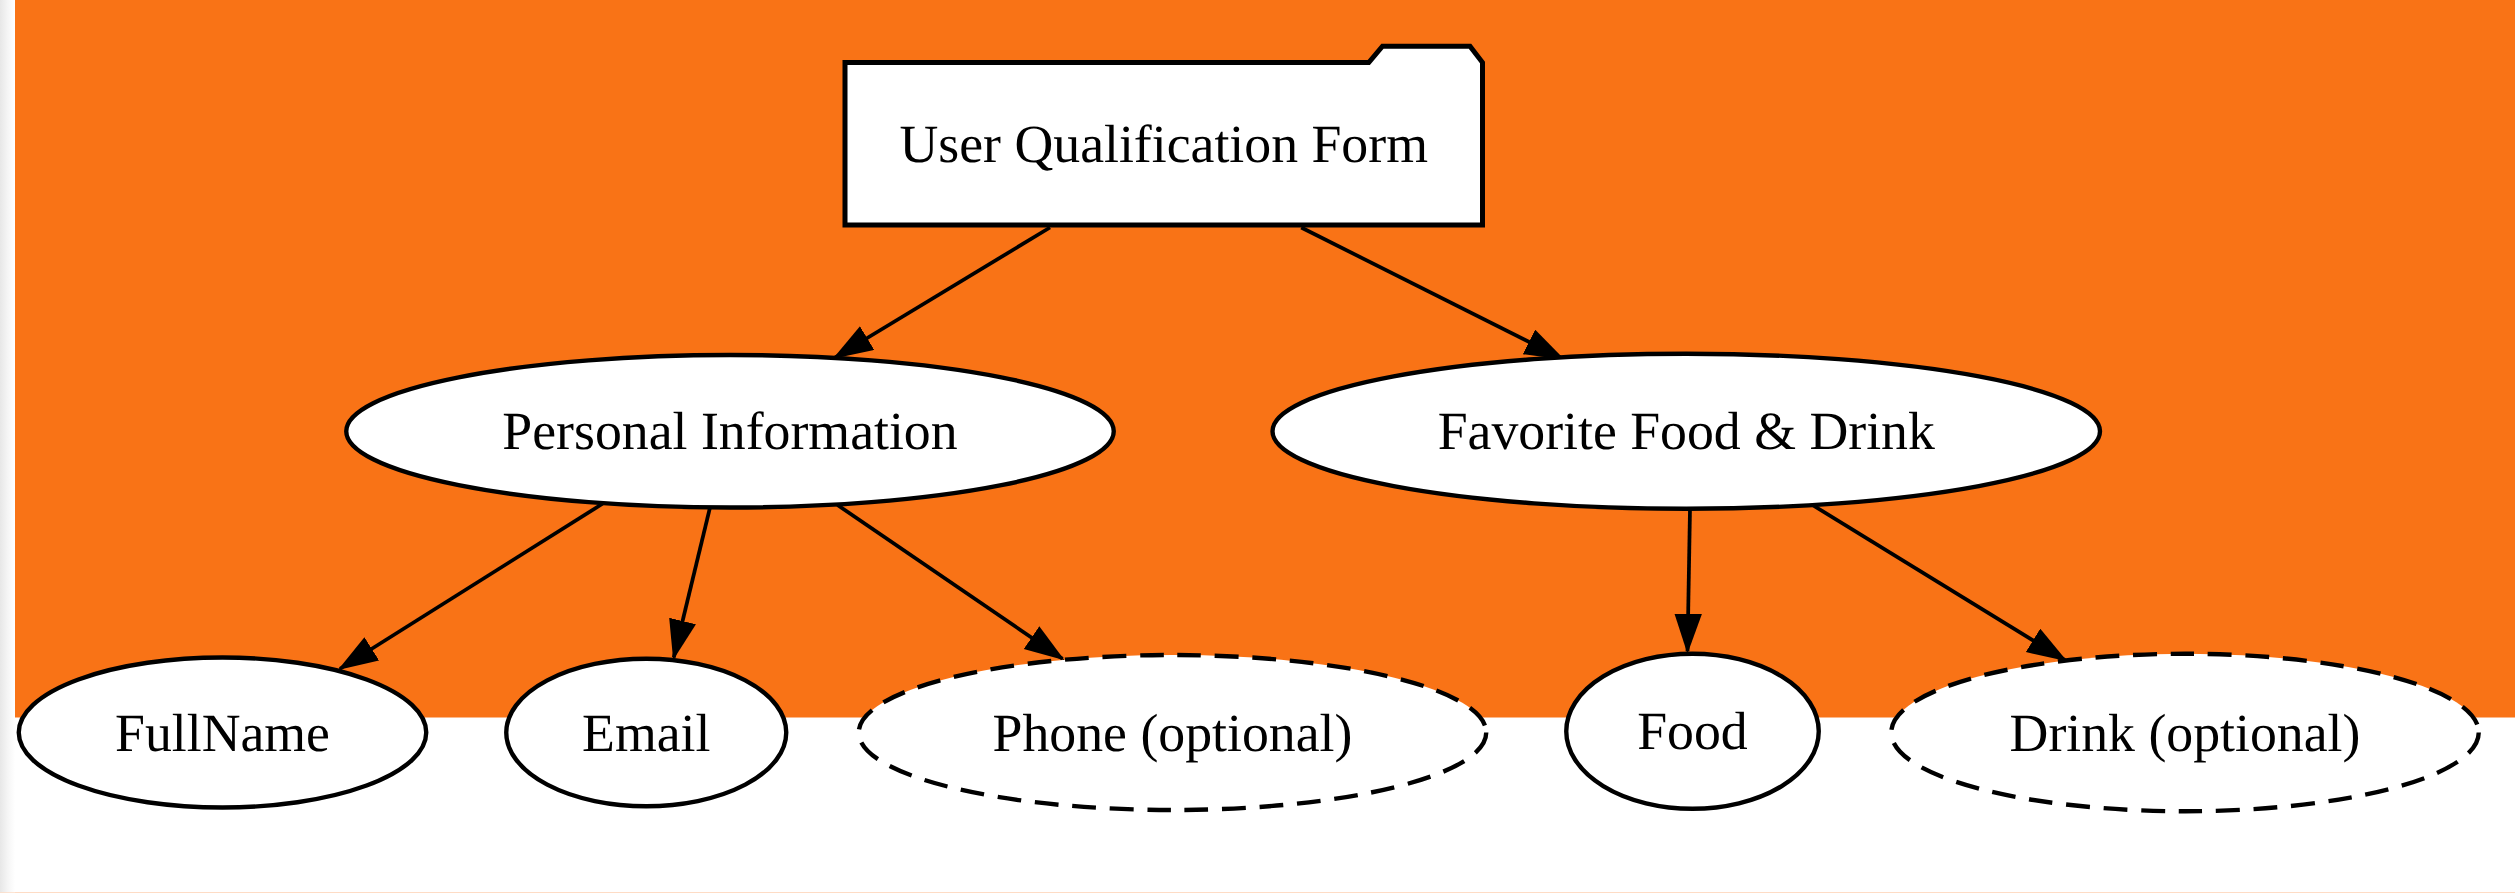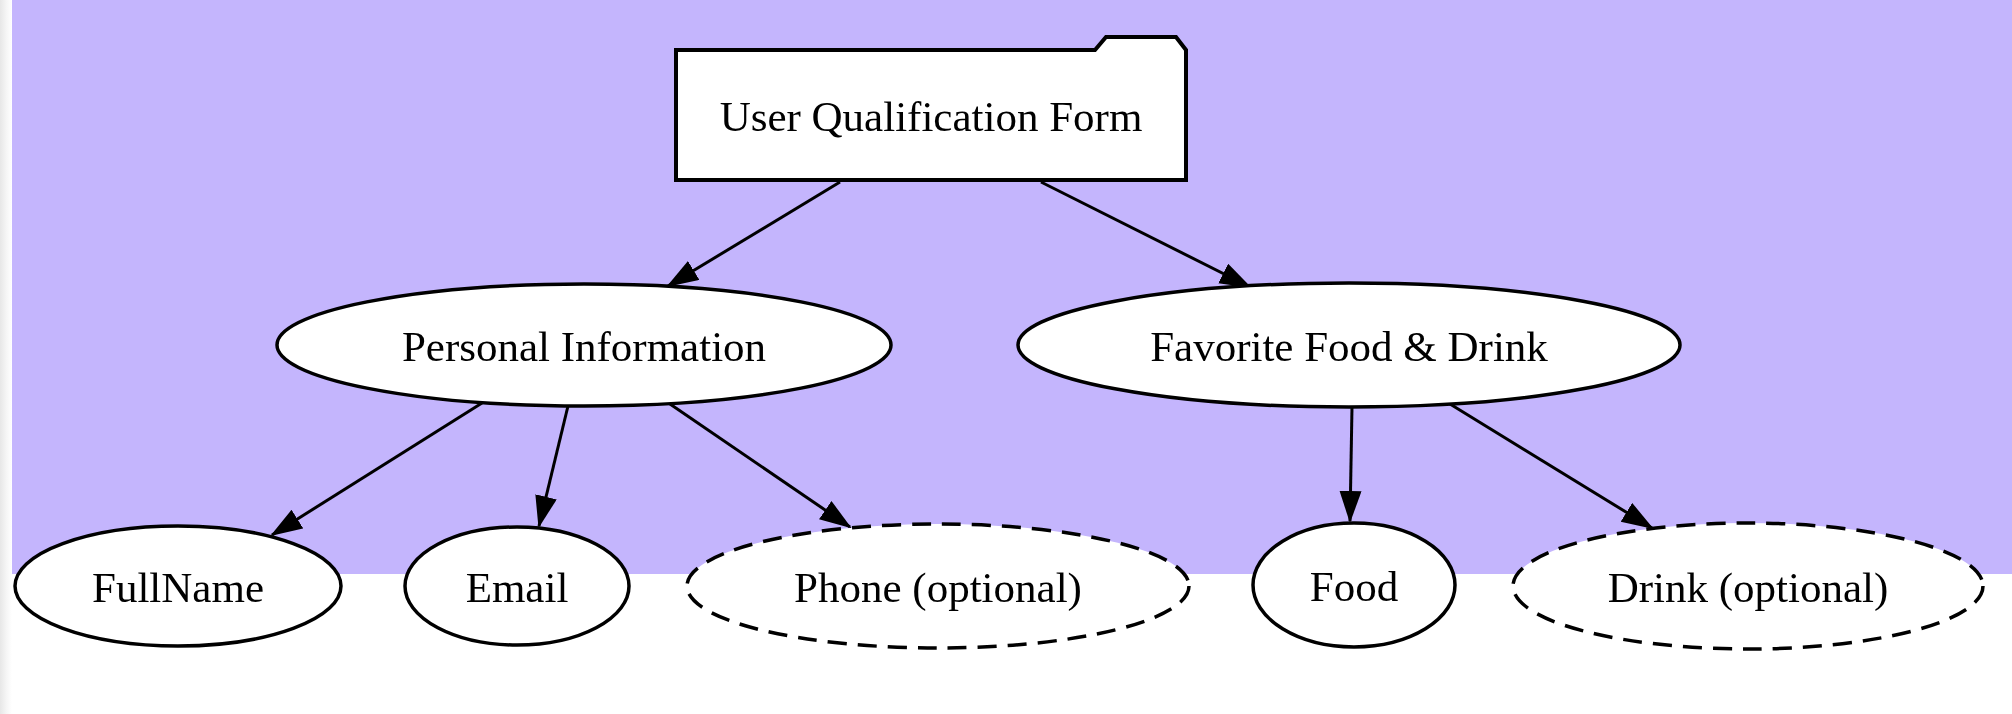--- a/index.html
+++ b/index.html
@@ -8,21 +8,21 @@
     background: #ffffff;
     width: 2012px;
     height: 714px;
     overflow: hidden;
     font-family: "Liberation Serif", "DejaVu Serif", serif;
   }
   .stage {
     position: relative;
     width: 2012px;
     height: 574px;
-    background: #c4b5fd;
+    background: #f97316;
   }
   .left-edge-shade {
     position: absolute;
     left: 0;
     top: 0;
     width: 12px;
     height: 714px;
     background: linear-gradient(to right, #e7e7e7 0%, #f6f6f6 55%, #ffffff 100%);
     z-index: 2;
   }

